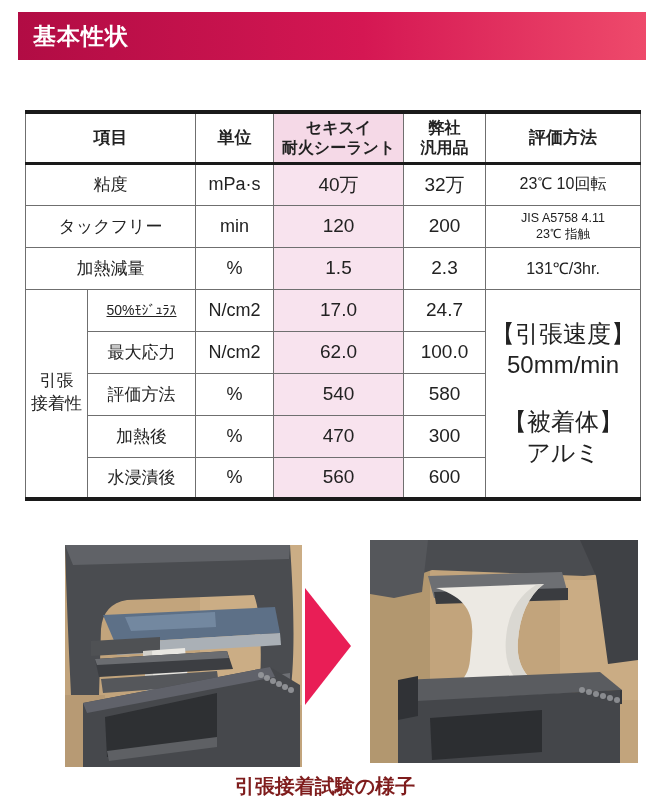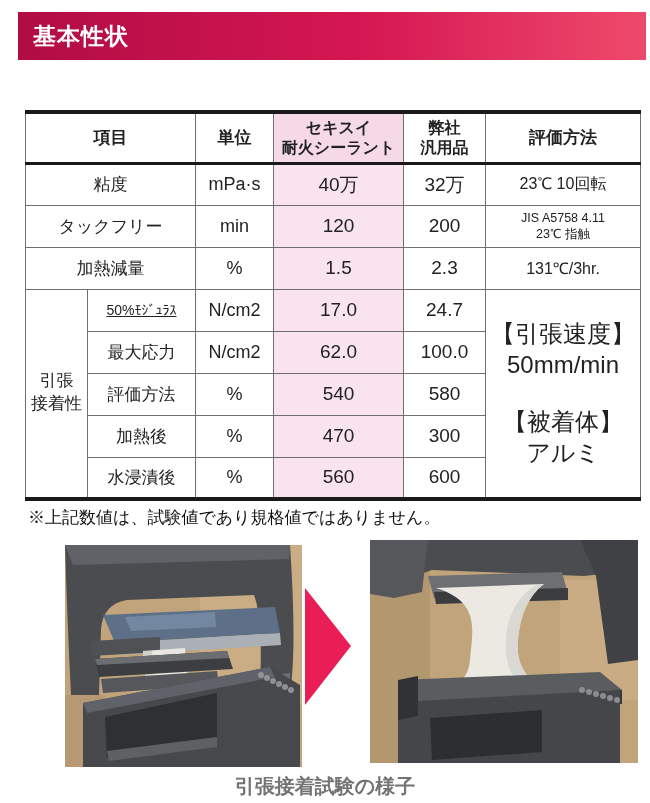--- a/index.html
+++ b/index.html
@@ -35,21 +35,21 @@
   .gap { height:26px; }
 
   
   .note { position:absolute; left:28px; top:506px; font-size:17px; color:#111; }
 
   
   .photo { position:absolute; overflow:hidden; }
   .photo-left  { left:65px;  top:545px; width:237px; height:222px; }
   .photo-right { left:370px; top:540px; width:268px; height:223px; }
   .arrow-wrap { position:absolute; left:305px; top:588px; width:46px; height:117px; }
-  .caption { position:absolute; left:0; top:773px; width:650px; text-align:center; font-size:20px; font-weight:bold; color:#737373; }
+  .caption { position:absolute; left:0; top:773px; width:650px; text-align:center; font-size:20px; font-weight:bold; color:#7f1d1d; }
 </style>
 </head>
 <body>
 
 <div class="page">
 
   <div class="banner">
     <span class="banner-title">基本性状</span>
   </div>
 
@@ -146,21 +146,20 @@
 
       <tr class="r">
         <td class="item">水浸漬後</td>
         <td class="unit">%</td>
         <td class="val hl">560</td>
         <td class="val">600</td>
       </tr>
     </tbody>
   </table>
 
-  <div class="note">※上記数値は、試験値であり規格値ではありません。</div>
 
   <div class="photo photo-left">
     <svg width="237" height="222" viewBox="0 0 237 222" xmlns="http://www.w3.org/2000/svg">
       <rect x="0" y="0" width="237" height="222" fill="#c2a47c"></rect>
       <rect x="135" y="0" width="102" height="160" fill="#cfb28a" opacity="0.65"></rect>
       <rect x="0" y="150" width="40" height="72" fill="#b79a74"></rect>
 
       <path d="M0 0 H225 C229 60 231 122 223 162 L193 166 C198 110 196 68 189 50 L62 55 Q38 59 36 84 L34 150 L6 150 Q2 70 0 0 Z" fill="#4a4c50"></path>
       <path d="M0 0 H225 L224 14 L8 20 Q4 10 0 0 Z" fill="#6a6c70" opacity="0.7"></path>
       <path d="M193 166 L223 162 C224 150 225 140 225 128 L196 132 Z" fill="#8b8d91" opacity="0.55"></path>

